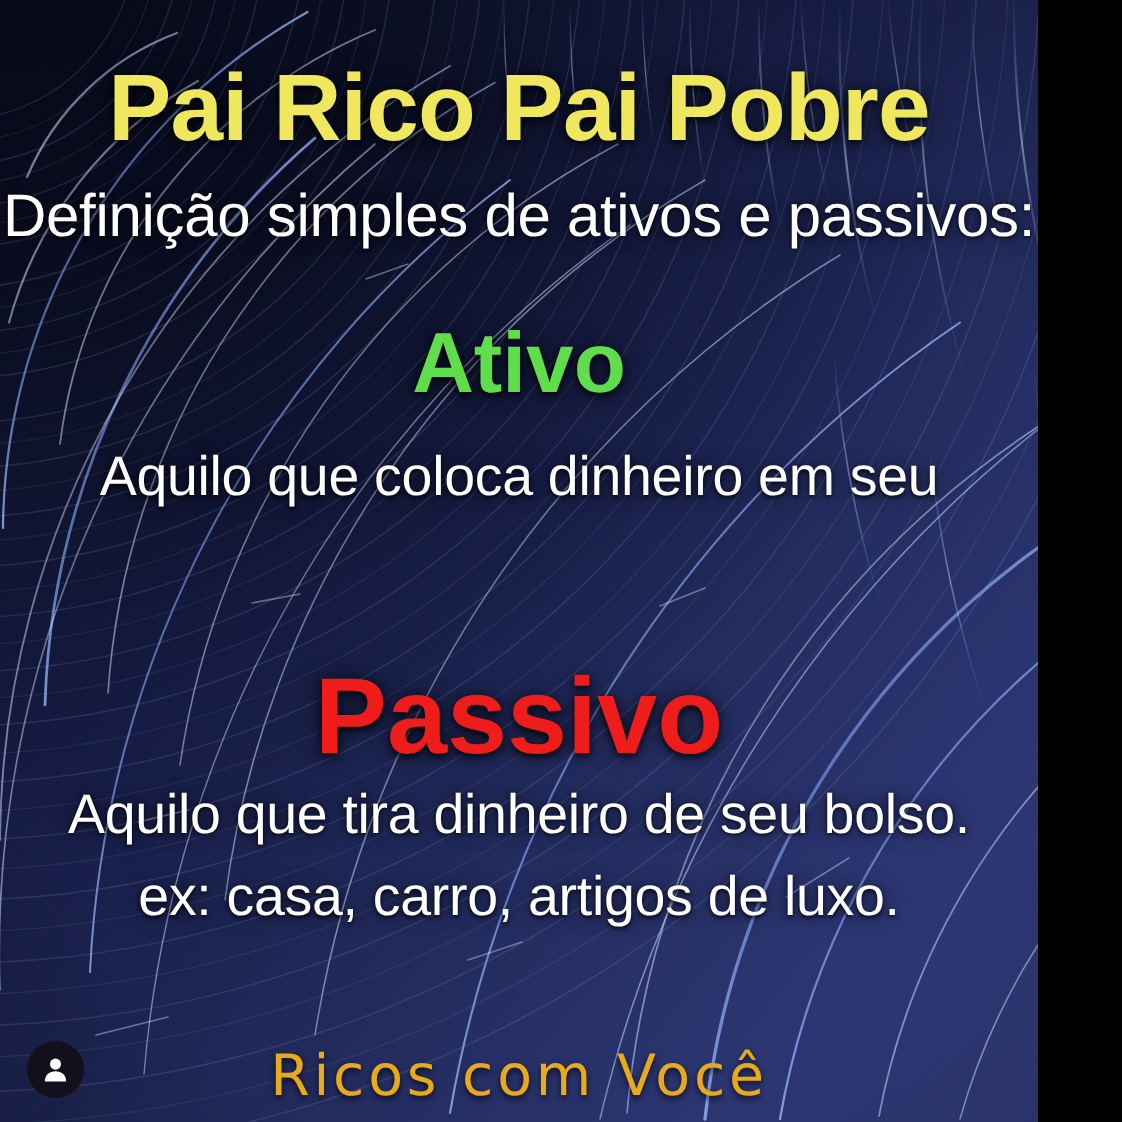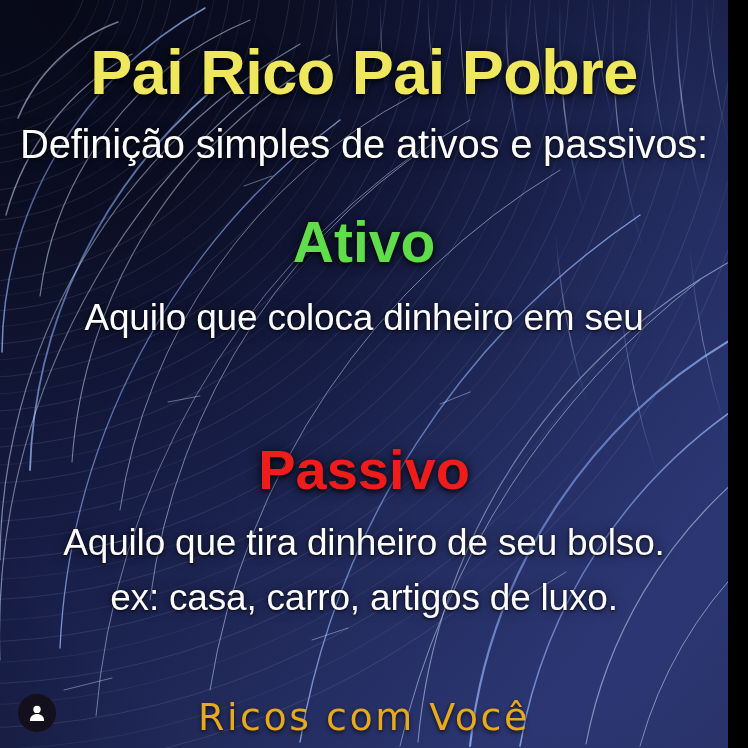--- a/index.html
+++ b/index.html
@@ -7,21 +7,20 @@
     padding: 0;
     background: #000;
   }
   #canvas {
     position: relative;
     width: 692px;
     height: 748px;
     overflow: hidden;
     font-family: "Liberation Sans", sans-serif;
     background: #101430;
-    padding-left: 36px;
   }
 
   
   #bg-photo {
     position: absolute;
     inset: 0;
     background:
       radial-gradient(ellipse 780px 700px at 8% 2%,
           rgba(8,10,26,0.97) 0%,
           rgba(10,13,32,0.88) 28%,
@@ -85,21 +84,21 @@
     font-weight: bold;
     color: #5fdd4a;
     letter-spacing: 0px;
     text-shadow: 0 2px 5px rgba(0,0,0,0.8), 0 0 14px rgba(0,0,0,0.6);
   }
   .body-a1 { top: 299px; }
   .body-a2 { top: 354px; }
 
   .heading-passivo {
     top: 442px;
-    font-size: 56px;
+    font-size: 72px;
     font-weight: bold;
     color: #ef1c1c;
     letter-spacing: 0px;
     text-shadow: 0 2px 5px rgba(0,0,0,0.8), 0 0 14px rgba(0,0,0,0.6);
   }
   .body-p1 { top: 524px; }
   .body-p2 { top: 579px; }
 
   .body {
     font-size: 37px;

